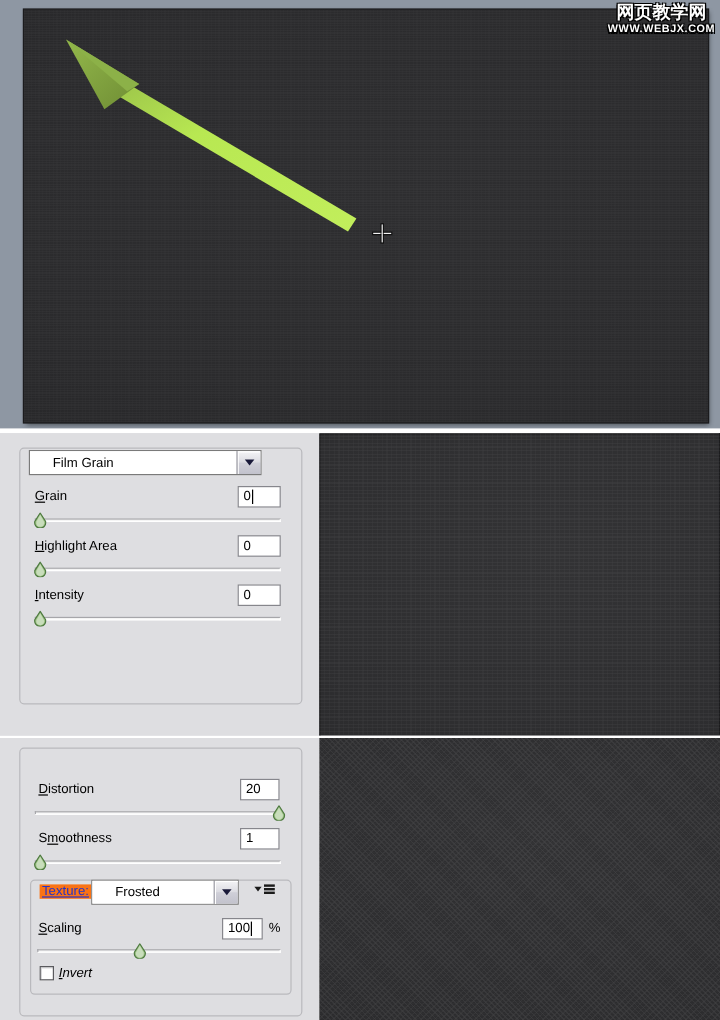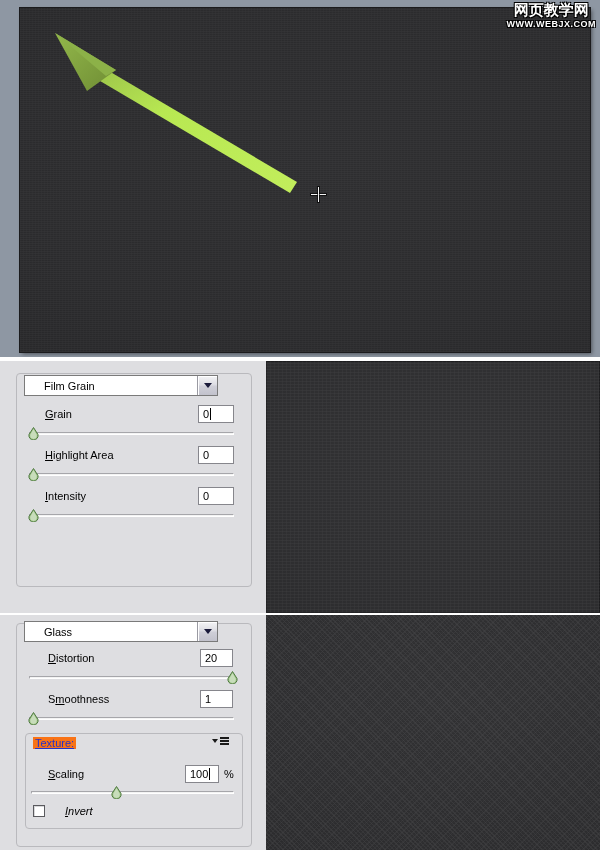--- a/index.html
+++ b/index.html
@@ -187,21 +187,20 @@
     border-right: 4px solid transparent;
     border-top: 5px solid #1a1a3a;
   }
 
   
   .ctl-label {
     position: absolute;
     font-size: 11px;
     color: #000;
     white-space: nowrap;
-    margin-left: 16px;
   }
   .ctl-label u { text-decoration: underline; }
 
   .link-label {
     position: absolute;
     font-size: 11px;
     color: #2733c7;
     text-decoration: underline;
     white-space: nowrap;
     cursor: pointer;
@@ -395,26 +394,20 @@
   <div class="panel-preview">
     <div class="preview-filmgrain"></div>
   </div>
 </div>
 
 <div class="panel" id="glass-panel">
   <div class="panel-left">
 
     <div class="groupbox" style="left:16px; top:8px; width:234px; height:222px;"></div>
 
-    <div class="combo" style="left:24px; top:6px; width:194px;">
-      <div class="combo-text">Glass</div>
-      <div class="combo-btn">
-        <span class="chev"></span>
-      </div>
-    </div>
 
     <div class="ctl-label" style="left:32px; top:37px;"><u>D</u>istortion</div>
     <div class="numfield" style="left:200px; top:34px; width:33px;">
       <span>20</span>
     </div>
     <div class="slider" style="left:29px; top:56px; width:205px;">
       <div class="track"></div>
       <div class="thumb" style="left:99%;">
         <svg class="thumb-shape" viewBox="0 0 11 13">
           <path d="M5.5 0.5 L10 7.5 A4.6 4.6 0 1 1 1 7.5 Z" fill="#9cc083" stroke="#4e7a40" stroke-width="1"></path>
@@ -434,20 +427,26 @@
           <path d="M5.5 0.5 L10 7.5 A4.6 4.6 0 1 1 1 7.5 Z" fill="#9cc083" stroke="#4e7a40" stroke-width="1"></path>
           <path d="M5.5 2 L8.6 7.6 A3.3 3.3 0 1 1 2.4 7.6 Z" fill="#c8ddbb"></path>
         </svg>
       </div>
     </div>
 
     <div class="groupbox" style="left:25px; top:118px; width:216px; height:94px;"></div>
 
     <div class="link-label" style="left:33px; top:122px; background:#f97316; padding:0 2px;">Texture:</div>
 
+    <div class="combo" style="left:76px; top:118px; width:123px;">
+      <div class="combo-text">Frosted</div>
+      <div class="combo-btn">
+        <span class="chev"></span>
+      </div>
+    </div>
 
     <div class="flyout" style="left:212px; top:122px;">
       <span class="tri"></span>
       <span class="lines">
         <span></span>
           <span></span>
           <span></span>
       </span>
     </div>
 

